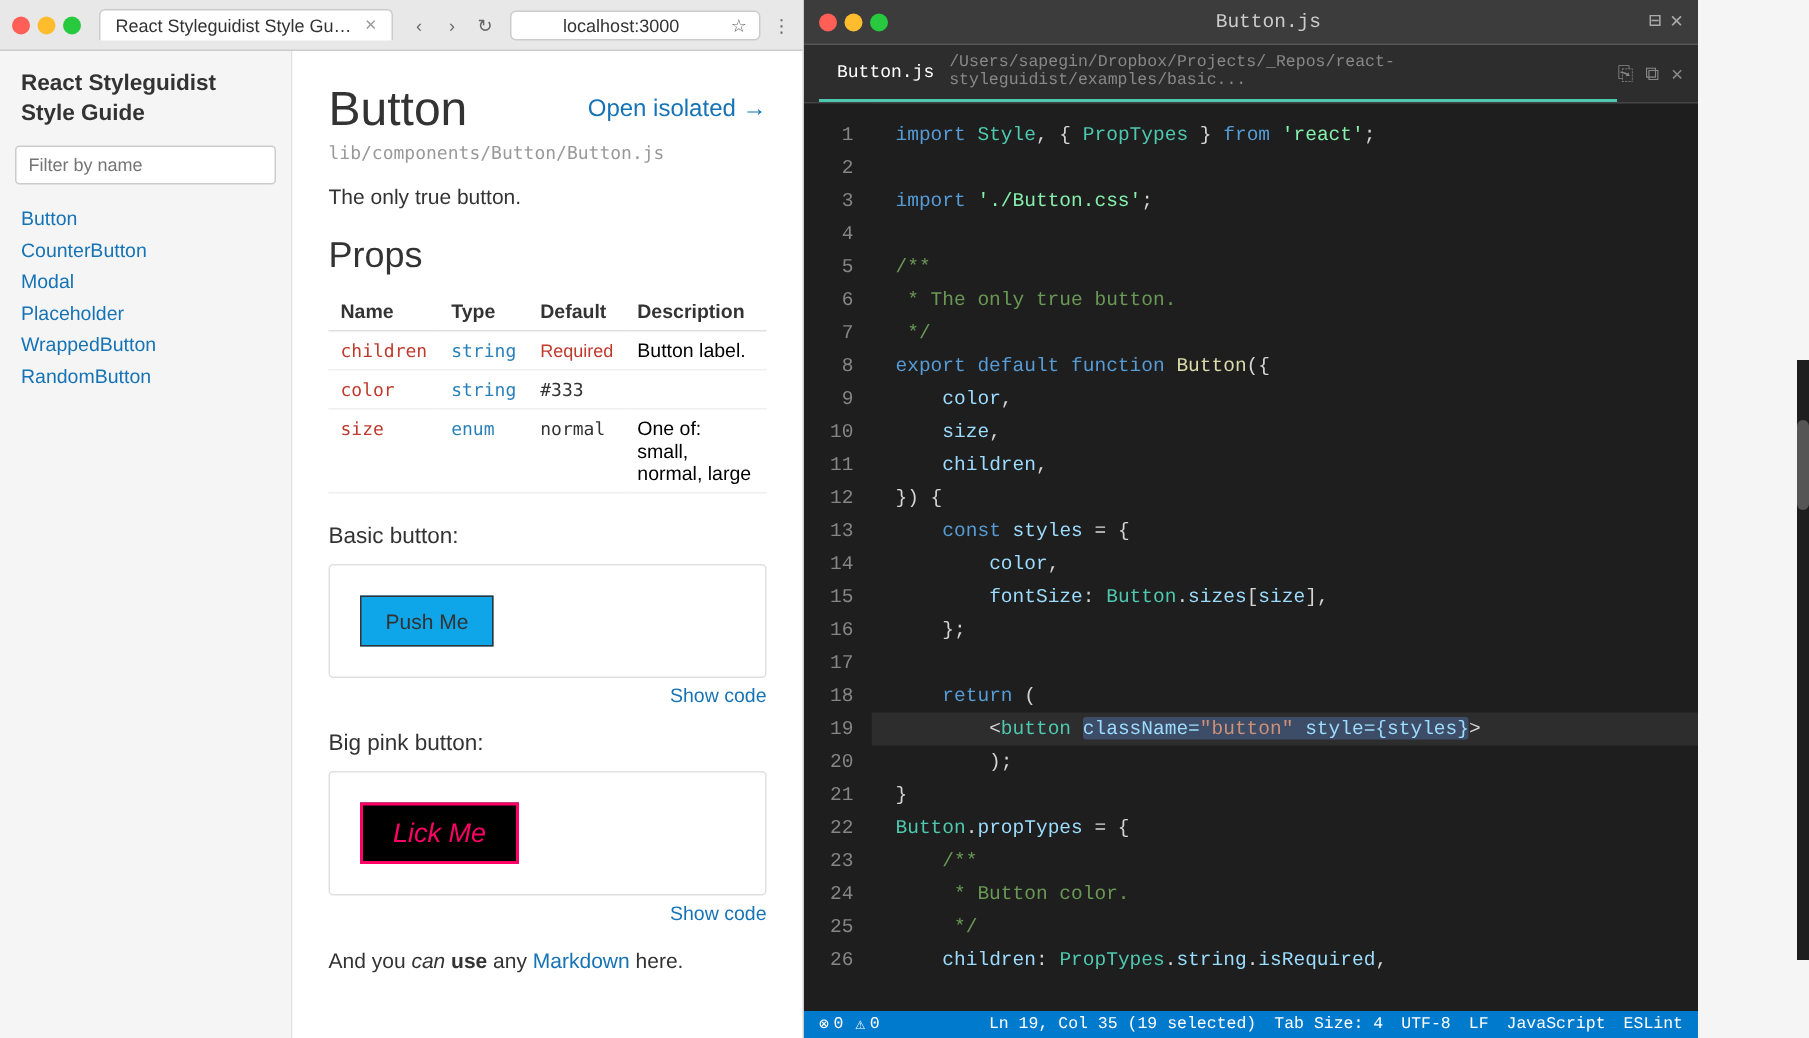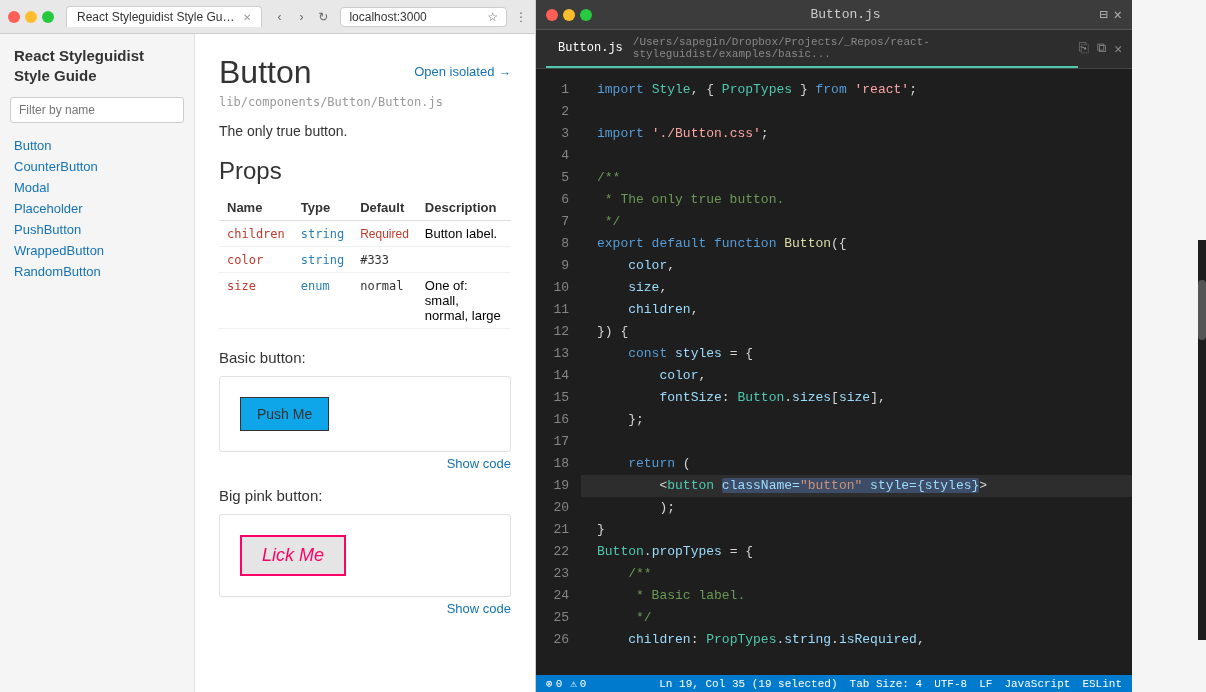--- a/index.html
+++ b/index.html
@@ -12,36 +12,36 @@
     .traffic-light { width: 12px; height: 12px; border-radius: 50%; }
     .tl-red { background: #ff5f56; }
     .tl-yellow { background: #ffbd2e; }
     .tl-green { background: #27c93f; }
     .tab-bar { display: flex; align-items: center; margin-left: 4px; }
     .tab { background: #fff; border: 1px solid #ccc; border-bottom: none; padding: 3px 10px; border-radius: 4px 4px 0 0; font-size: 12px; display: flex; align-items: center; gap: 6px; }
     .tab-close { color: #999; font-size: 10px; cursor: pointer; }
     .address-bar { flex: 1; display: flex; align-items: center; background: #fff; border: 1px solid #ccc; border-radius: 4px; padding: 2px 8px; font-size: 12px; gap: 6px; }
     .browser-nav { display: flex; gap: 4px; align-items: center; }
     .nav-btn { width: 18px; height: 18px; display: flex; align-items: center; justify-content: center; font-size: 12px; color: #666; cursor: pointer; }
-    .url-text { color: #333; font-size: 12px; flex: 1; }
+    .url-text { color: #333; font-size: 12px; flex: 1; margin-left: 26px; }
     .star-icon { color: #666; font-size: 12px; }
     .menu-icon { color: #666; font-size: 12px; }
 
     
     .sg-layout { display: flex; flex: 1; overflow: hidden; }
     .sg-sidebar { width: 195px; background: #f5f5f5; border-right: 1px solid #e0e0e0; padding: 12px 0; display: flex; flex-direction: column; }
     .sg-sidebar-title { font-size: 15px; font-weight: 600; color: #333; padding: 0 14px 12px; line-height: 1.3; }
     .sg-filter { margin: 0 10px 12px; padding: 5px 8px; border: 1px solid #ccc; border-radius: 3px; font-size: 12px; color: #0369a1; width: calc(100% - 20px); }
     .sg-nav-item { padding: 3px 14px; color: #1573b6; font-size: 13px; cursor: pointer; text-decoration: none; display: block; }
 
     
     .sg-main { flex: 1; overflow-y: auto; padding: 20px 24px; background: #fff; }
     .sg-component-header { display: flex; justify-content: space-between; align-items: flex-start; margin-bottom: 4px; }
     .sg-component-title { font-size: 32px; font-weight: 300; color: #333; }
-    .sg-open-isolated { color: #1573b6; font-size: 13px; text-decoration: none; display: flex; align-items: center; gap: 3px; cursor: pointer; margin-top: 10px; }
+    .sg-open-isolated { color: #1573b6; font-size: 16px; text-decoration: none; display: flex; align-items: center; gap: 3px; cursor: pointer; margin-top: 10px; }
     .sg-file-path { font-family: monospace; font-size: 12px; color: #999; margin-bottom: 14px; }
     .sg-description { color: #333; font-size: 14px; margin-bottom: 18px; }
 
     
     .sg-props-title { font-size: 24px; font-weight: 400; color: #333; margin-bottom: 10px; }
     .sg-props-table { width: 100%; border-collapse: collapse; margin-bottom: 20px; font-size: 13px; }
     .sg-props-table th { text-align: left; padding: 5px 8px; font-weight: 600; color: #333; border-bottom: 1px solid #e0e0e0; }
     .sg-props-table td { padding: 5px 8px; vertical-align: top; border-bottom: 1px solid #f0f0f0; }
     .prop-name { font-family: monospace; font-size: 12px; color: #c0392b; }
     .prop-type { font-family: monospace; font-size: 12px; color: #2980b9; }
@@ -49,21 +49,21 @@
     .prop-required { color: #c0392b; font-size: 12px; }
 
     
     .sg-example-title { font-size: 15px; color: #333; margin-bottom: 10px; font-weight: 400; }
     .sg-example-preview { border: 1px solid #e0e0e0; border-radius: 3px; padding: 20px; margin-bottom: 0; background: #fff; min-height: 70px; display: flex; align-items: center; }
     .sg-show-code-bar { display: flex; justify-content: flex-end; padding: 4px 0; margin-bottom: 12px; }
     .sg-show-code { color: #1573b6; font-size: 13px; cursor: pointer; text-decoration: none; }
 
     
     .demo-button-default { background: #0ea5e9; border: 1px solid #333; padding: 8px 16px; font-size: 14px; cursor: pointer; color: #333; }
-    .demo-button-pink { background: #e5e5e5; border: 2px solid #f06; padding: 8px 20px; font-size: 18px; cursor: pointer; color: #f06; font-style: italic; }
+    .demo-button-pink { background: #000000; border: 2px solid #f06; padding: 8px 20px; font-size: 18px; cursor: pointer; color: #f06; font-style: italic; }
 
     
     .sg-markdown { font-size: 14px; color: #333; margin-top: 10px; }
     .sg-markdown em { font-style: italic; }
     .sg-markdown strong { font-weight: 700; }
     .sg-markdown a { color: #1573b6; text-decoration: none; }
 
     
     .editor-panel { width: 596px; display: flex; flex-direction: column; background: #1e1e1e; font-family: 'Courier New', monospace; }
     .editor-chrome { background: #3c3c3c; padding: 6px 10px; display: flex; align-items: center; gap: 8px; border-bottom: 1px solid #555; }
@@ -85,21 +85,21 @@
 
     .editor-content { flex: 1; overflow-y: auto; display: flex; }
     .line-numbers { width: 45px; padding: 10px 0; background: #1e1e1e; display: flex; flex-direction: column; align-items: flex-end; padding-right: 12px; }
     .line-num { font-size: 13px; color: #858585; line-height: 22px; min-width: 20px; text-align: right; }
     .code-area { flex: 1; padding: 10px 0; overflow-x: auto; }
     .code-line { font-size: 13px; line-height: 22px; padding: 0 16px; white-space: pre; }
     .code-line.highlighted { background: rgba(255,255,255,0.07); }
 
     
     .c-keyword { color: #569cd6; }
-    .c-string { color: #fca5a5; }
+    .c-string { color: #86efac; }
     .c-comment { color: #6a9955; }
     .c-function { color: #dcdcaa; }
     .c-class { color: #4ec9b0; }
     .c-jsx-tag { color: #4ec9b0; }
     .c-jsx-attr { color: #9cdcfe; }
     .c-jsx-string { color: #ce9178; }
     .c-white { color: #d4d4d4; }
     .c-light-blue { color: #9cdcfe; }
 
     .editor-statusbar { background: #007acc; padding: 2px 10px; display: flex; align-items: center; gap: 16px; font-size: 11px; color: #fff; }
@@ -152,21 +152,20 @@
 
     <div class="sg-sidebar">
       <div class="sg-sidebar-title" style="white-space:pre-line;">React Styleguidist
 Style Guide</div>
       <input class="sg-filter" type="text" placeholder="Filter by name" style="">
       <nav>
         <a class="sg-nav-item">Button</a>
         <a class="sg-nav-item">CounterButton</a>
         <a class="sg-nav-item">Modal</a>
         <a class="sg-nav-item">Placeholder</a>
-        <a class="sg-nav-item">PushButton</a>
         <a class="sg-nav-item">WrappedButton</a>
         <a class="sg-nav-item">RandomButton</a>
       </nav>
     </div>
 
     <div class="sg-main">
 
       <div class="sg-component-header">
         <h1 class="sg-component-title">Button</h1>
         <a class="sg-open-isolated">Open isolated →</a>
@@ -215,20 +214,23 @@
       </div>
 
       <p class="sg-example-title">Big pink button:</p>
       <div class="sg-example-preview">
         <button class="demo-button-pink">Lick Me</button>
       </div>
       <div class="sg-show-code-bar">
         <a class="sg-show-code">Show code</a>
       </div>
 
+      <p class="sg-markdown">
+        And you <em>can</em> <strong>use</strong> any <a href="#">Markdown</a> here.
+      </p>
     </div>
   </div>
 </div>
 
 <div class="editor-panel">
 
   <div class="editor-chrome">
     <div class="editor-traffic-lights">
       <div class="editor-tl editor-tl-red"></div>
       <div class="editor-tl editor-tl-yellow"></div>
@@ -323,21 +325,21 @@
       <div class="code-line highlighted"><span class="c-white">        </span><span class="c-white">&lt;</span><span class="c-jsx-tag">button</span> <span class="c-jsx-attr"><span class="selection-highlight">className=<span class="c-jsx-string">"button"</span> style={styles}</span></span><span class="c-white">&gt;</span></div>
 
       <div class="code-line"><span class="c-white">        );</span></div>
 
       <div class="code-line"><span class="c-white">}</span></div>
 
       <div class="code-line"><span class="c-class">Button</span><span class="c-white">.</span><span class="c-light-blue">propTypes</span><span class="c-white"> = {</span></div>
 
       <div class="code-line"><span class="c-comment">    /**</span></div>
 
-      <div class="code-line"><span class="c-comment">     * Basic label.</span></div>
+      <div class="code-line"><span class="c-comment">     * Button color.</span></div>
 
       <div class="code-line"><span class="c-comment">     */</span></div>
 
       <div class="code-line"><span class="c-white">    </span><span class="c-light-blue">children</span><span class="c-white">: </span><span class="c-class">PropTypes</span><span class="c-white">.</span><span class="c-light-blue">string</span><span class="c-white">.</span><span class="c-light-blue">isRequired</span><span class="c-white">,</span></div>
     </div>
   </div>
 
   <div style="position:absolute;right:0;top:240px;width:8px;height:400px;background:#1e1e1e;">
     <div style="width:8px;height:60px;background:#555;border-radius:4px;margin-top:40px;"></div>
   </div>

